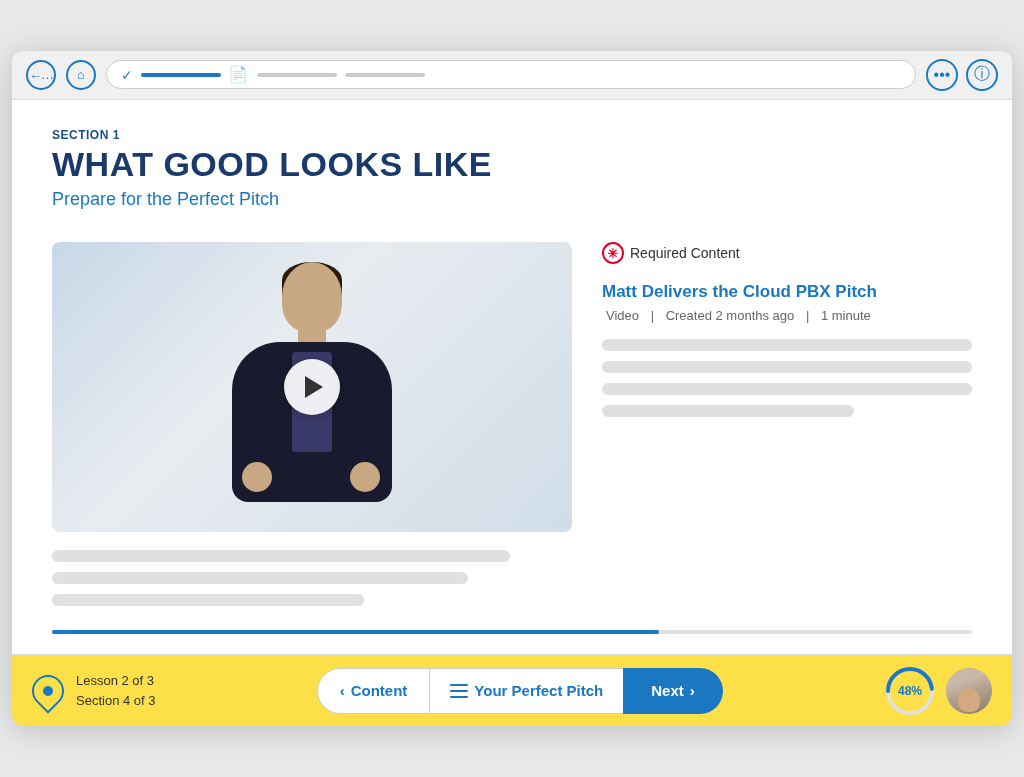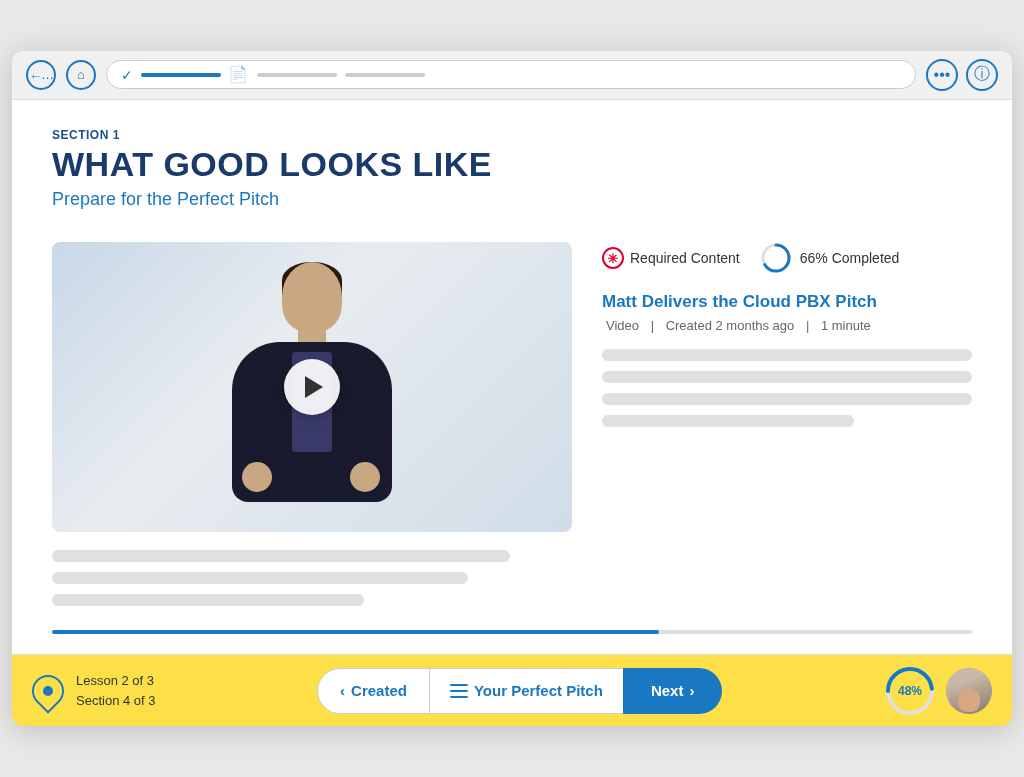--- a/index.html
+++ b/index.html
@@ -501,29 +501,20 @@
         </div>
       </div>
 
       <div class="right-panel">
 
         <div class="stats-row">
           <div class="required-badge">
             <div class="required-star">✳</div>
             <span>Required Content</span>
           </div>
-          <div class="progress-circle-container">
-            <div class="progress-ring">
-              <svg width="32" height="32" viewBox="0 0 32 32">
-                <circle cx="16" cy="16" r="13" fill="none" stroke="#e0e0e0" stroke-width="3"></circle>
-                <circle cx="16" cy="16" r="13" fill="none" stroke="#1a78c2" stroke-width="3" stroke-dasharray="81.68" stroke-dashoffset="27.77" stroke-linecap="round"></circle>
-              </svg>
-            </div>
-            <span>66% Completed</span>
-          </div>
         </div>
 
         <div class="content-item-title">Matt Delivers the Cloud PBX Pitch</div>
         <div class="content-item-meta">
           <span>Video</span>
           <span>|</span>
           <span>Created 2 months ago</span>
           <span>|</span>
           <span>1 minute</span>
         </div>
@@ -550,21 +541,21 @@
       </div>
       <div class="lesson-text">
         <span class="lesson-line">Lesson 2 of  3</span>
         <span class="lesson-line">Section 4 of 3</span>
       </div>
     </div>
 
     <div class="nav-buttons">
       <button class="prev-btn">
         <span>‹</span>
-        <span>Created</span>
+        <span>Content</span>
       </button>
       <button class="title-btn">
         <div class="menu-icon">
           <div class="menu-line"></div>
           <div class="menu-line"></div>
           <div class="menu-line"></div>
         </div>
         <span>Your Perfect Pitch</span>
       </button>
       <button class="next-btn">

